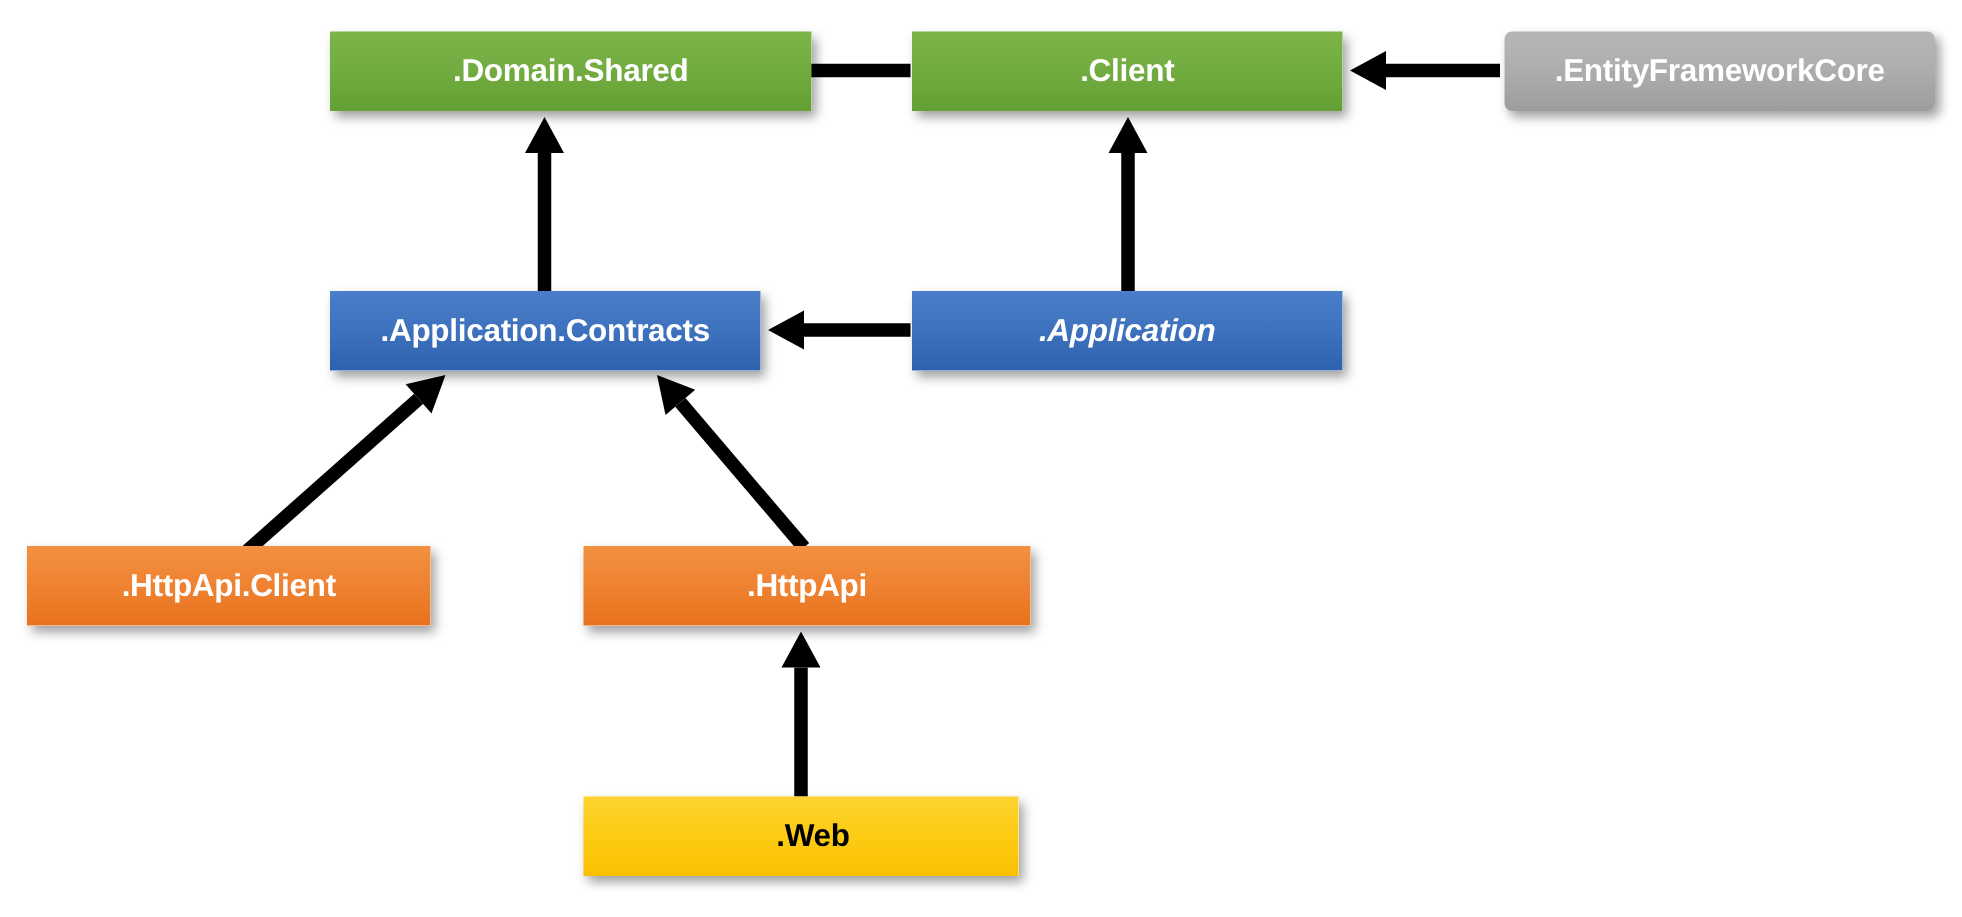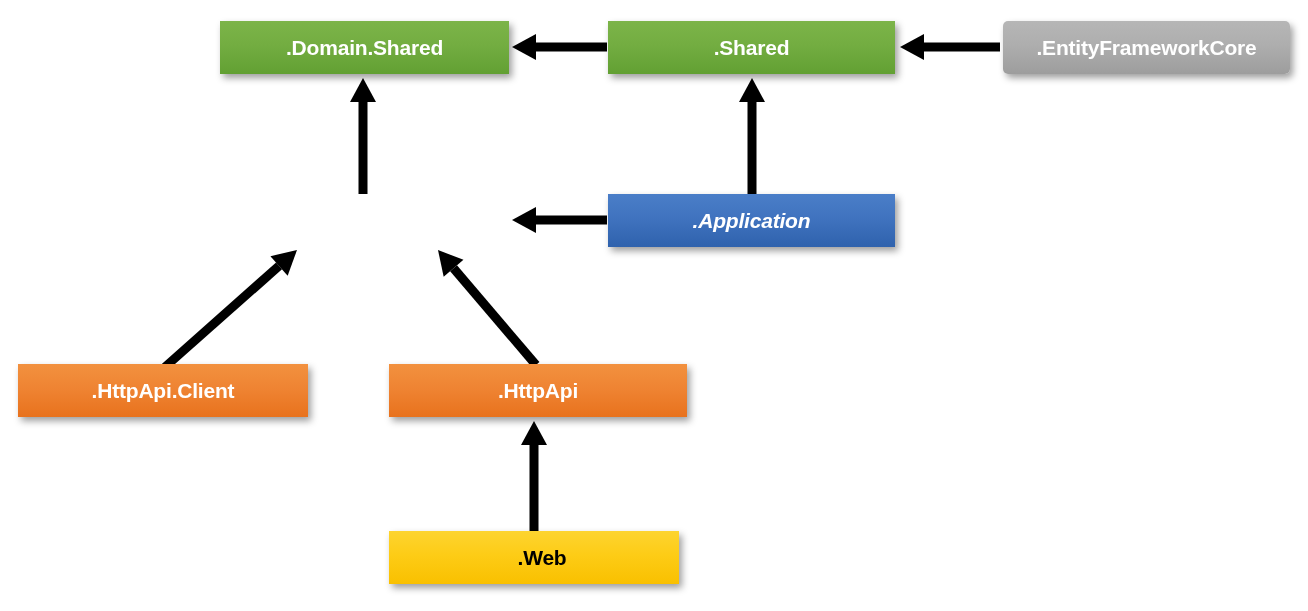--- a/index.html
+++ b/index.html
@@ -94,38 +94,41 @@
       <g>
         <line x1="536" y1="365" x2="453.5666038511989" y2="268.2669330906926" stroke="#000000" stroke-width="9"></line>
         <polygon points="438,250 463.4611926086574,259.8350226712932 443.6720150937404,276.698843510092" fill="#000000"></polygon>
       </g>
       <g>
         <line x1="534" y1="531" x2="534" y2="445" stroke="#000000" stroke-width="9"></line>
         <polygon points="534,421 547,445 521,445" fill="#000000"></polygon>
       </g>
     </svg>
 
-  <div class="node green" id="node-domain-shared" style="left:220px; top:21px; width:289px; height:53px;">
+  <div class="node green" id="node-domain-shared" style="left:220px; top:21px; width:321px; height:53px;">
     <span class="node-label">.Domain.Shared</span>
   </div>
 
   <div class="node green" id="node-domain" style="left:608px; top:21px; width:287px; height:53px;">
-    <span class="node-label">.Shared</span>
+    <span class="node-label">.Client</span>
   </div>
 
   <div class="node gray" id="node-entity-framework-core" style="left:1003px; top:21px; width:287px; height:53px;">
     <span class="node-label">.EntityFrameworkCore</span>
   </div>
 
+  <div class="node blue" id="node-application-contracts" style="left:220px; top:194px; width:287px; height:53px;">
+    <span class="node-label">.Application.Contracts</span>
+  </div>
 
   <div class="node blue" id="node-application" style="left:608px; top:194px; width:287px; height:53px;font-style:italic;">
     <span class="node-label">.Application</span>
   </div>
 
-  <div class="node orange" id="node-httpapi-client" style="left:18px; top:364px; width:290px; height:53px;">
+  <div class="node orange" id="node-httpapi-client" style="left:18px; top:364px; width:269px; height:53px;">
     <span class="node-label">.HttpApi.Client</span>
   </div>
 
   <div class="node orange" id="node-httpapi" style="left:389px; top:364px; width:298px; height:53px;">
     <span class="node-label">.HttpApi</span>
   </div>
 
   <div class="node yellow" id="node-web" style="left:389px; top:531px; width:290px; height:53px;padding-left:16px;">
     <span class="node-label">.Web</span>
   </div>

